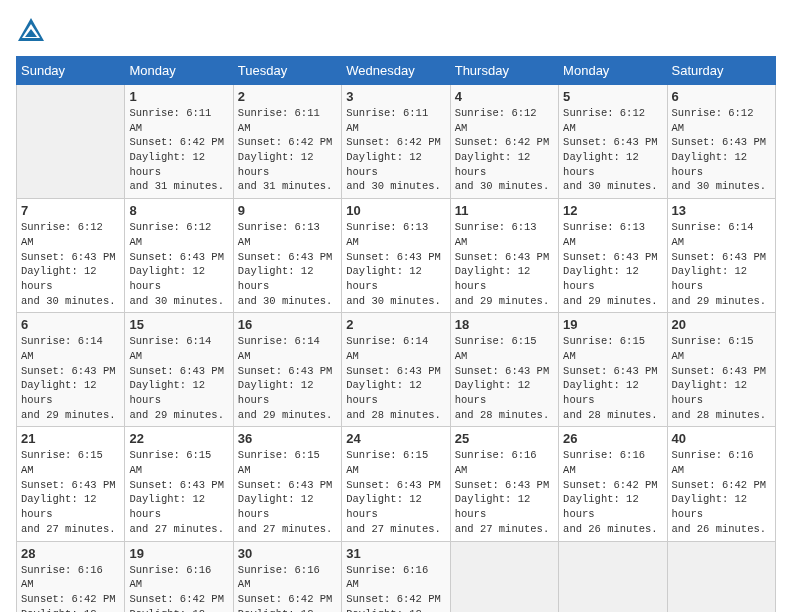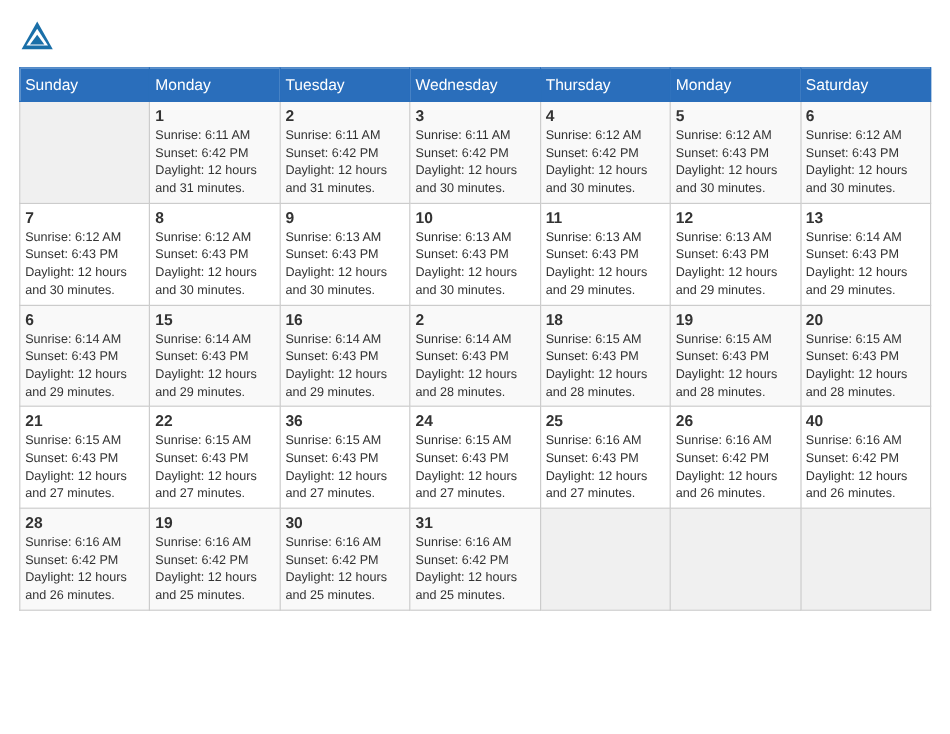--- a/index.html
+++ b/index.html
@@ -84,20 +84,21 @@
     .day-num {
       font-weight: bold;
       font-size: 13px;
       display: block;
       margin-bottom: 2px;
     }
     .day-info {
       color: #333;
       line-height: 1.4;
       font-size: 10.5px;
+      font-family: Liberation Mono, monospace;
     }
     .empty-cell {
       background: #f0f0f0;
     }
   </style>
 </head>
 <body>
 
 <div class="header-area">
   <div class="logo">

